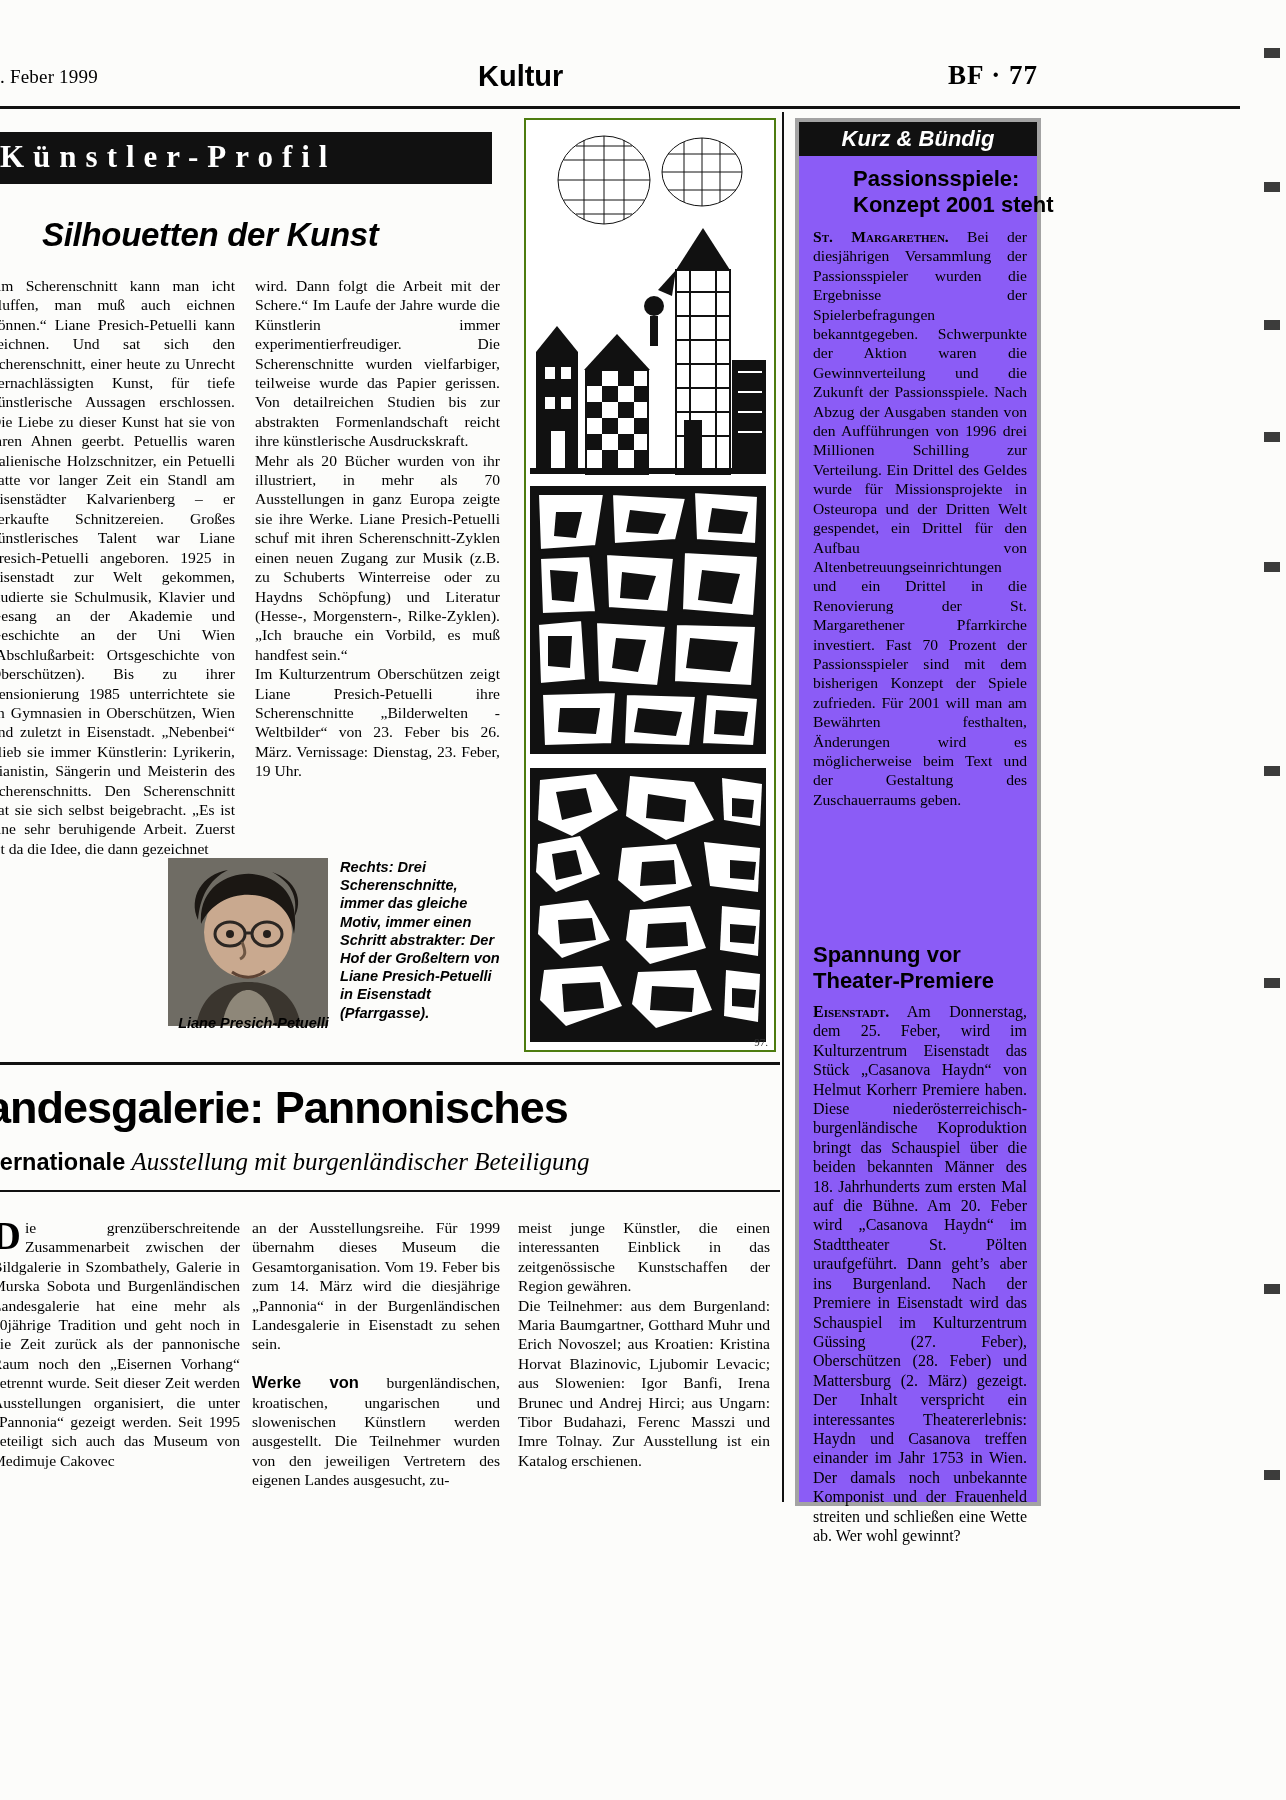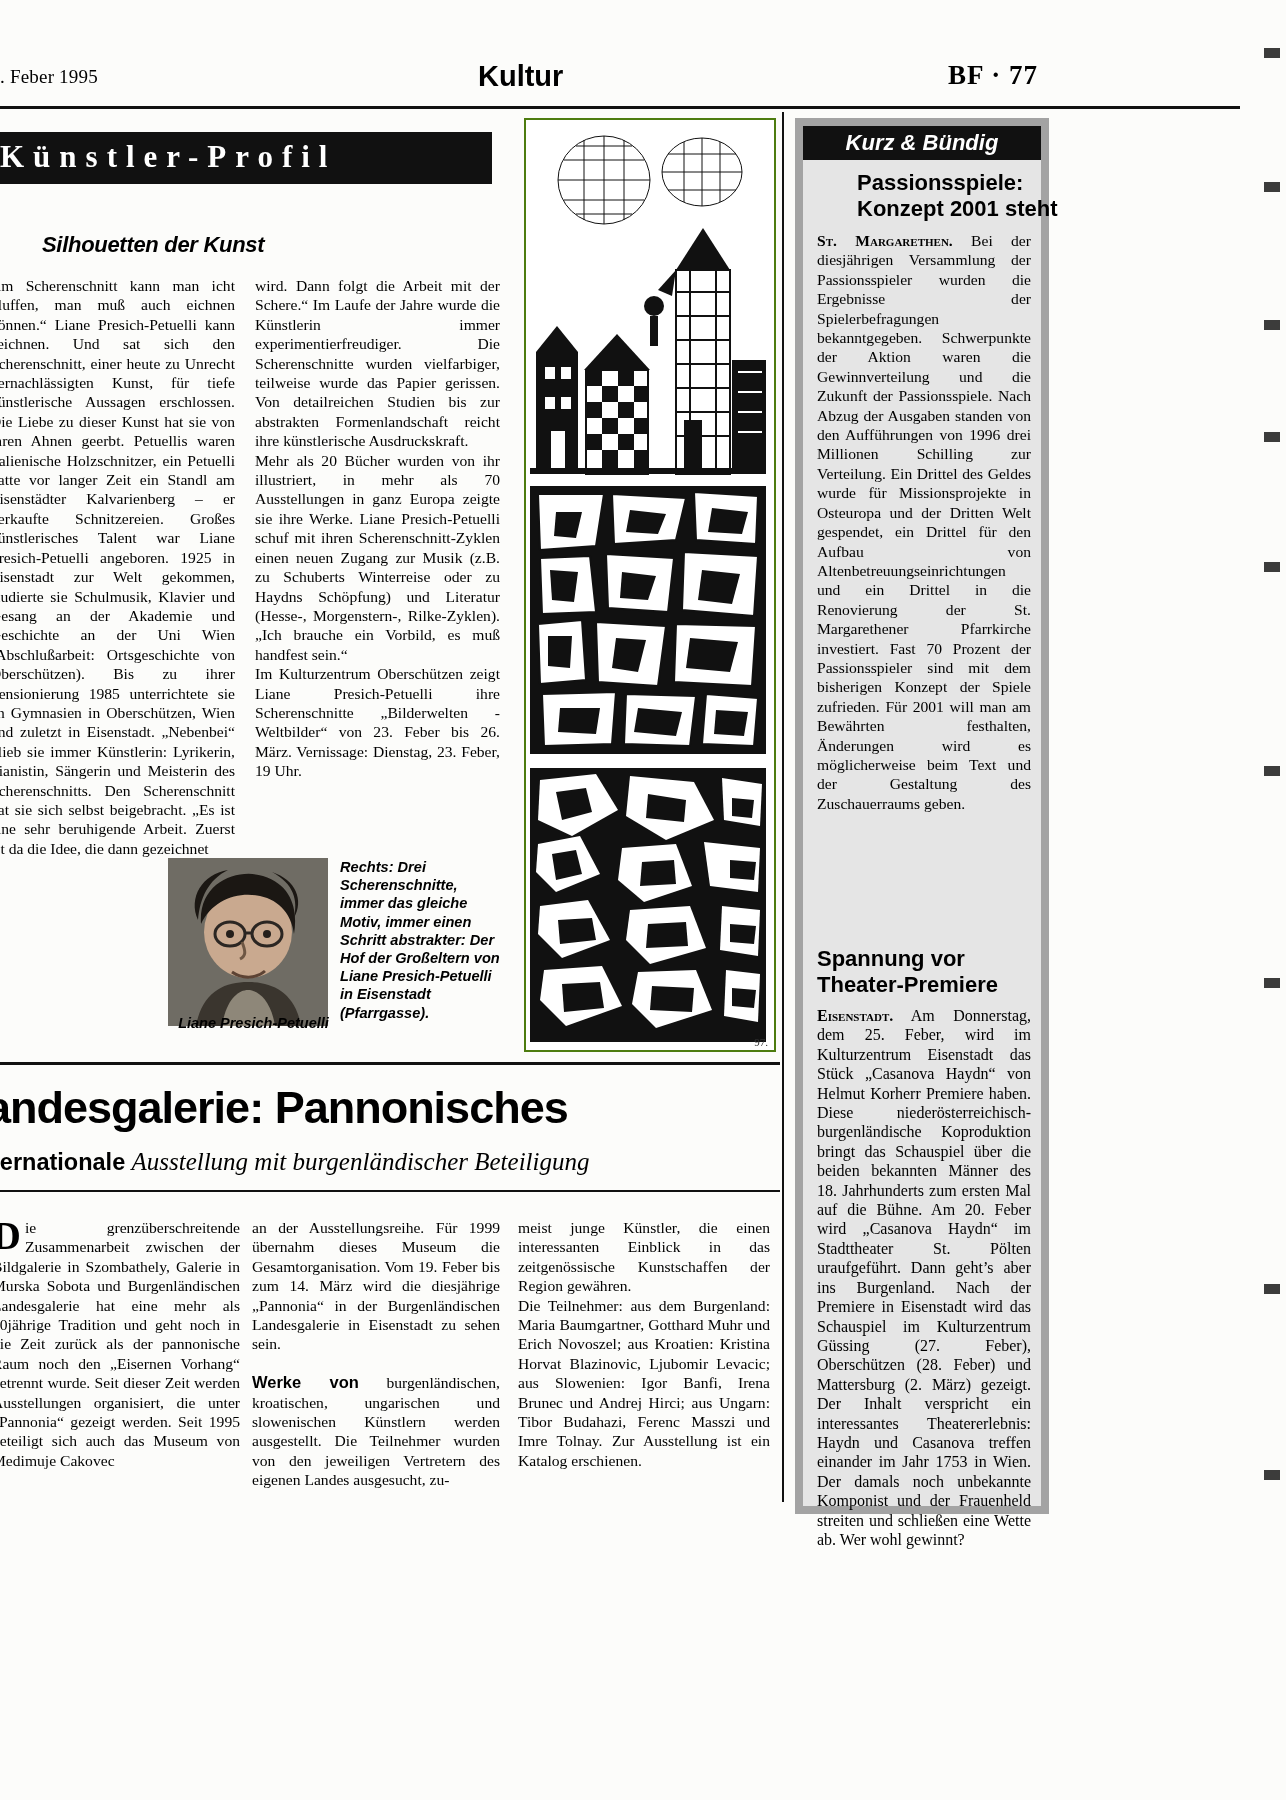--- a/index.html
+++ b/index.html
@@ -13,37 +13,37 @@
   .mast-page{position:absolute;right:248px;top:0px;font-size:27px;font-weight:bold;font-family:Liberation Serif, serif;letter-spacing:1px;}
   .rule{position:absolute;left:0;top:106px;width:1240px;height:3px;background:#111;}
 
   
   .col{position:absolute;text-align:justify;font-size:15.6px;line-height:19.4px;font-family:"Liberation Serif",serif;}
 
   
   .banner{position:absolute;left:-18px;top:132px;width:510px;height:52px;background:#111;}
   .banner span{position:absolute;left:18px;top:7px;color:#fff;font-size:31px;font-weight:bold;letter-spacing:9px;font-family:"Liberation Serif",serif;}
 
-  .headline1{position:absolute;left:42px;top:232px;font-size:22px;font-weight:bold;font-style:italic;font-family:"Liberation Sans",sans-serif;letter-spacing:-.3px;}
+  .headline1{position:absolute;left:42px;top:216px;font-size:33px;font-weight:bold;font-style:italic;font-family:"Liberation Sans",sans-serif;letter-spacing:-.3px;}
 
   .c1{left:-10px;top:276px;width:245px;}
   .c2{left:255px;top:276px;width:245px;}
 
   
   .portrait-box{position:absolute;left:168px;top:858px;width:160px;height:168px;background:#6d6a63;overflow:hidden;}
   .portrait-svg{display:block;}
   .portrait-cap{position:absolute;left:166px;top:1015px;width:175px;font-size:14.5px;font-weight:bold;font-style:italic;font-family:"Liberation Sans",sans-serif;text-align:center;}
   .imgcap{position:absolute;left:340px;top:858px;width:162px;font-size:14.6px;line-height:18.2px;font-weight:bold;font-style:italic;font-family:"Liberation Sans",sans-serif;}
 
   
   .artbox{position:absolute;left:524px;top:118px;width:248px;height:930px;border:2px solid #4d7c0f;background:#fff;overflow:hidden;}
   .art-sig{position:absolute;right:6px;bottom:2px;font-size:11px;color:#333;font-family:"Liberation Serif",serif;}
 
   
-  .kbbox{position:absolute;left:795px;top:118px;width:238px;height:1380px;border:8px solid #a3a3a3;background:#e5e5e5;}
+  .kbbox{position:absolute;left:795px;top:118px;width:238px;height:1380px;border:4px solid #a3a3a3;background:#8b5cf6;}
   .kbhead{position:absolute;left:0;top:0;width:238px;height:34px;background:#111;}
   .kbhead span{display:block;text-align:center;color:#fff;font-size:22px;font-weight:bold;font-style:italic;font-family:"Liberation Sans",sans-serif;line-height:34px;}
   .kb-h1{position:absolute;left:14px;top:44px;width:212px;font-size:22px;font-weight:bold;font-family:"Liberation Sans",sans-serif;line-height:26px;margin-left:40px;}
   .kb-body1{position:absolute;left:14px;top:105px;width:214px;font-size:15.6px;line-height:19.4px;text-align:justify;}
   .kb-h2{position:absolute;left:14px;top:820px;width:212px;font-size:22px;font-weight:bold;font-family:"Liberation Sans",sans-serif;line-height:26px;}
   .kb-body2{position:absolute;left:14px;top:880px;width:214px;font-size:16px;line-height:19.4px;text-align:justify;}
   .sc{font-variant:small-caps;font-weight:bold;}
 
   
   .hrule2{position:absolute;left:0;top:1062px;width:780px;height:3px;background:#111;}
@@ -62,21 +62,21 @@
   
   .edgemark{position:absolute;right:6px;width:16px;height:10px;background:#111;opacity:.82;}
   .vdiv{position:absolute;left:782px;top:112px;width:2px;height:1390px;background:#111;}
 </style>
 </head>
 <body>
 
 <div class="page">
 
   <div class="masthead">
-    <div class="mast-date">. Feber 1995</div>
+    <div class="mast-date">. Feber 1999</div>
     <div class="mast-title">Kultur</div>
     <div class="mast-page">BF · 77</div>
   </div>
   <div class="rule"></div>
   <div class="vdiv"></div>
 
   <div class="edgemark" style="top:48px;"></div>
   <div class="edgemark" style="top:182px;"></div>
   <div class="edgemark" style="top:320px;"></div>
   <div class="edgemark" style="top:432px;"></div>

